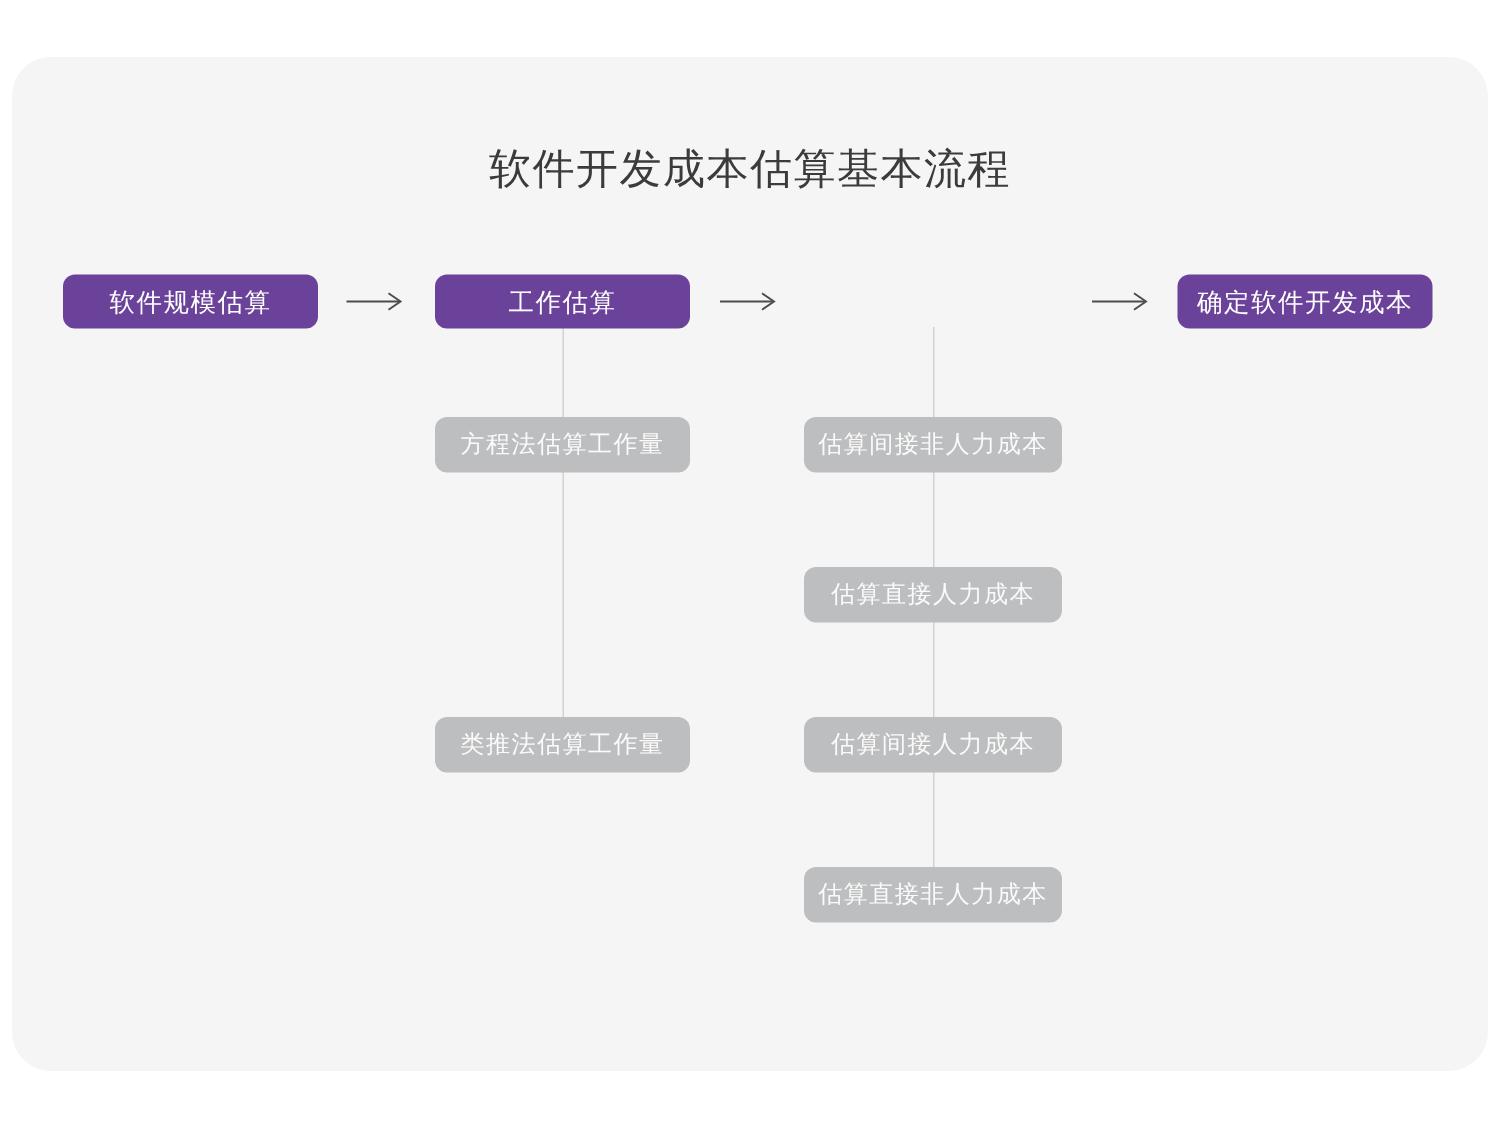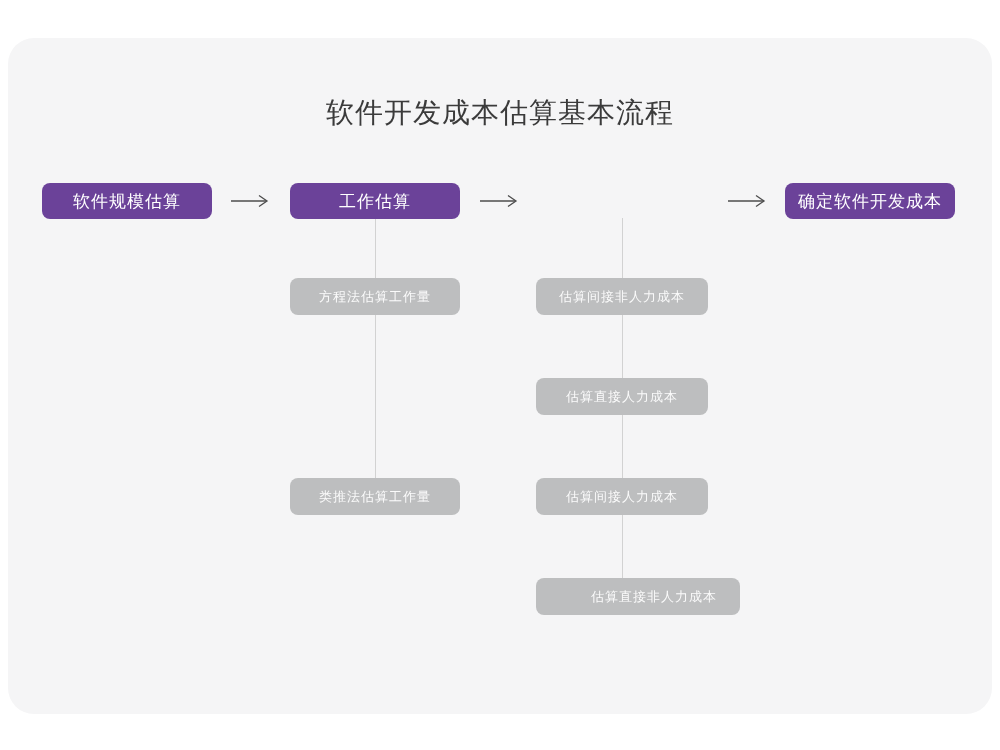--- a/index.html
+++ b/index.html
@@ -69,32 +69,32 @@
   .arrow-1 { left: 230px; }
   .arrow-2 { left: 479px; }
   .arrow-3 { left: 727px; }
   .sub {
     position: absolute;
     width: 170px;
     height: 37px;
     border-radius: 8px;
     background: #bdbebf;
     color: #fbfbfb;
-    font-size: 13px;
+    font-size: 16px;
     letter-spacing: 1px;
     display: flex;
     align-items: center;
     justify-content: center;
   }
   .col-a { left: 290px; }
   .col-b { left: 536px; width: 172px; text-align: right; }
   .row-1 { top: 278px; }
   .row-2 { top: 378px; }
   .row-3 { top: 478px; }
-  .row-4 { top: 578px; padding-left: 32px; }
+  .row-4 { top: 578px; }
 </style>
 </head>
 <body>
 
 <div class="page">
   <div class="card"></div>
 
   <h1 class="title">软件开发成本估算基本流程</h1>
 
   <div class="connector connector-a"></div>

